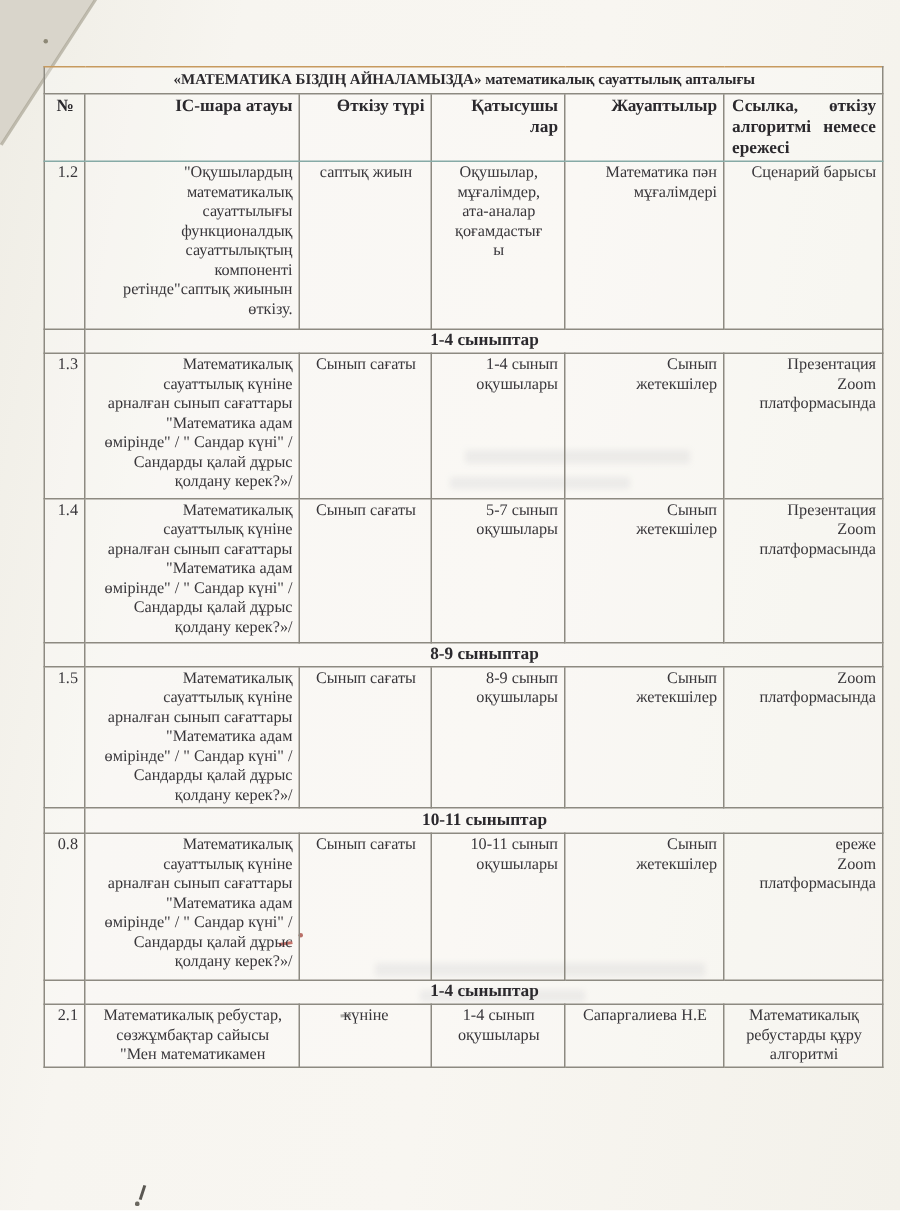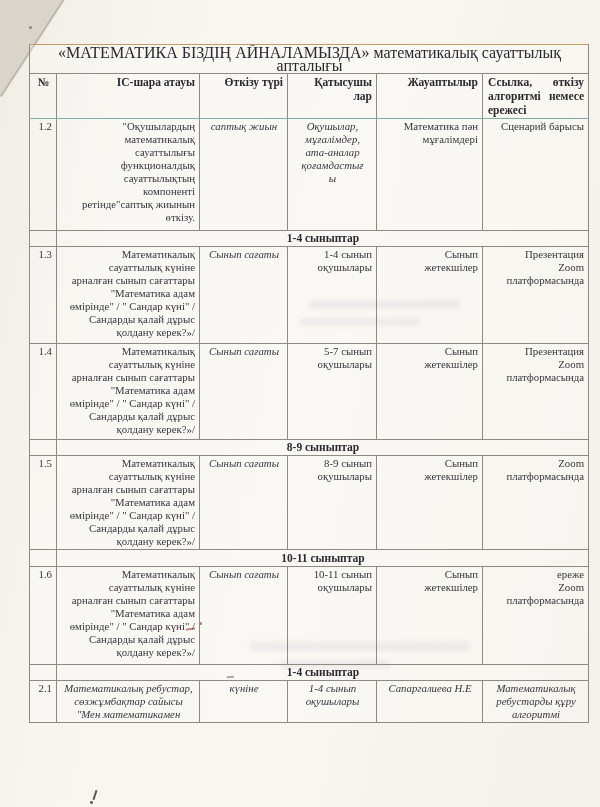--- a/index.html
+++ b/index.html
@@ -58,21 +58,21 @@
   tr.h-r13{height:97px}
   tr.h-r14{height:96px}
   tr.h-r15{height:94px}
   tr.h-band2{height:17px}
   tr.h-r16{height:98px}
   tr.h-day2{height:19px}
   tr.h-band3{height:16px}
   tr.h-r21{height:40px}
 
   td.title1{
-    text-align:center;font-weight:normal;font-size:16px;
+    text-align:center;font-weight:bold;font-size:10px;
     vertical-align:middle;color:#2b292d;
     border-top-color:#c79a5e;
   }
   td.title2{
     text-align:center;font-size:14px;line-height:16.5px;
     vertical-align:middle;color:#2b292d;white-space:normal;
   }
   td.title2 .b{font-weight:bold;}
   th{
     font-weight:bold;font-size:11.5px;line-height:14px;color:#2b292d;
@@ -83,21 +83,21 @@
   td.band{
     text-align:center;font-weight:bold;font-size:11.5px;
     vertical-align:middle;color:#2b292d;
     border-top-color:#c59a62;white-space:normal;
   }
   td.day2{
     text-align:center;font-weight:bold;font-size:12px;
     vertical-align:middle;color:#2b292d;white-space:normal;
   }
   td.num{text-align:right;}
-  td.ctr{text-align:center;font-style:italic;}
+  td.ctr{text-align:center;}
 </style>
 </head>
 <body>
 
 <div id="scan">
 
   <div class="corner-tri"></div>
   <div class="corner-edge"></div>
   <div class="speck" style="left:29px;top:26px;width:3px;height:3px;background:#8d8876;"></div>
 
@@ -224,21 +224,21 @@
       <td>Zoom
 платформасында</td>
     </tr>
 
     <tr class="h-band2">
       <td></td>
       <td class="band" colspan="5">10-11 сыныптар</td>
     </tr>
 
     <tr class="h-r16">
-      <td class="num">1.6</td>
+      <td class="num">0.8</td>
       <td>Математикалық
 сауаттылық күніне
 арналған сынып сағаттары
 "Математика адам
 өмірінде" / " Сандар күні" /
 Сандарды қалай дұрыс
 қолдану керек?»/</td>
       <td class="ctr">Сынып сағаты</td>
       <td>10-11 сынып
 оқушылары</td>

